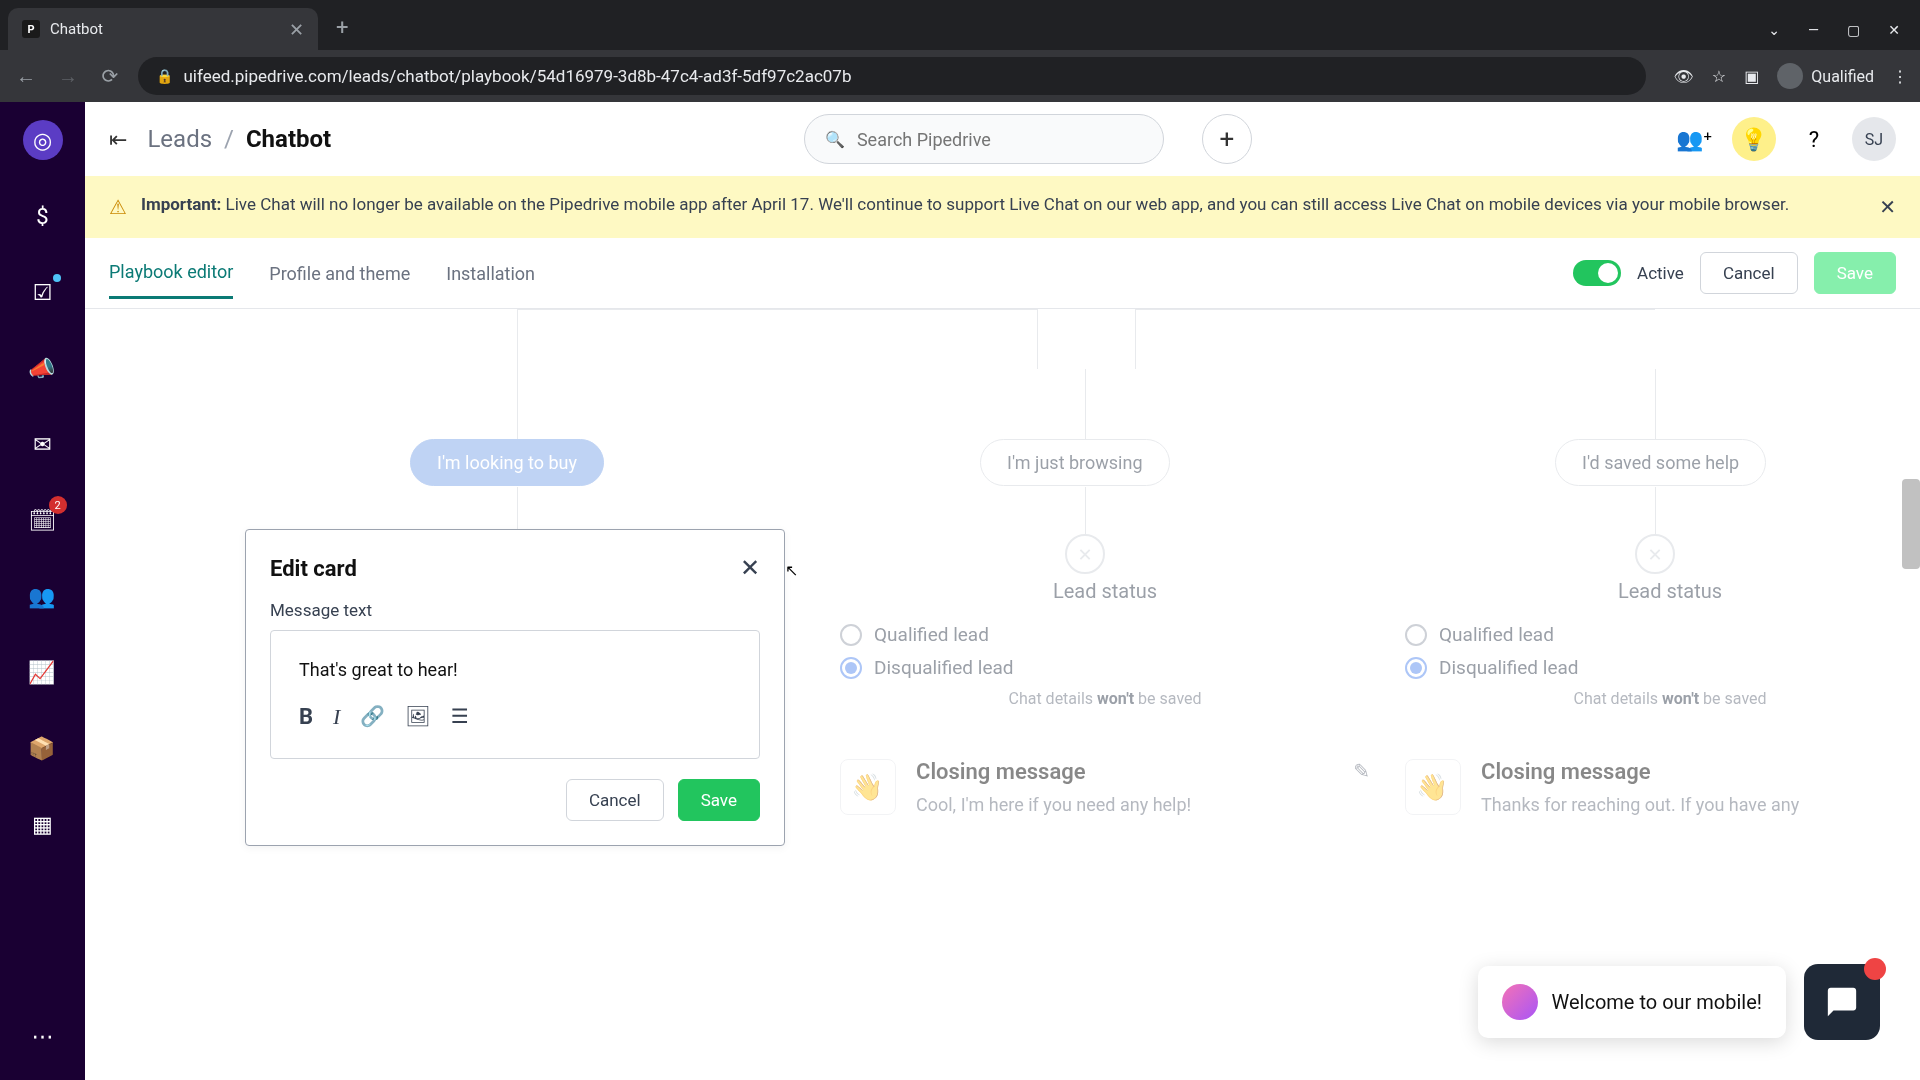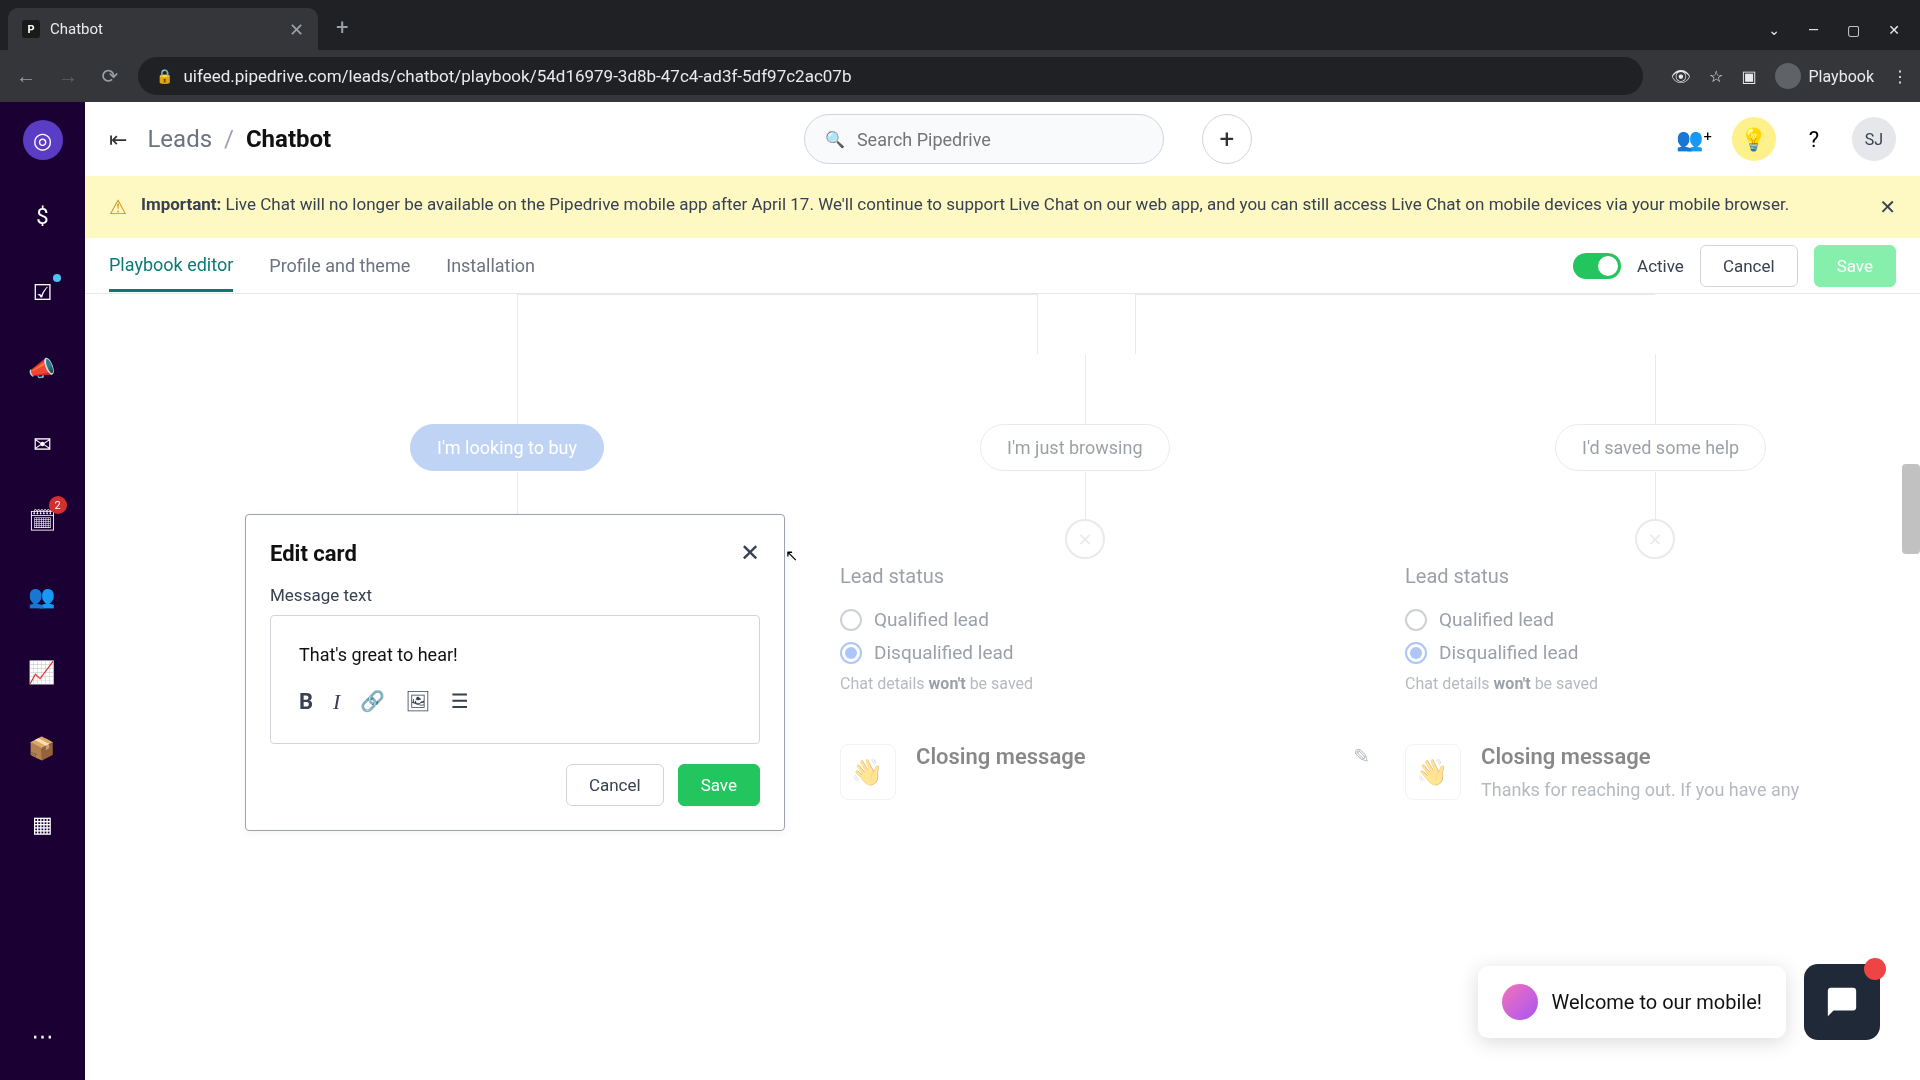--- a/index.html
+++ b/index.html
@@ -50,21 +50,21 @@
 .top-right { display: flex; align-items: center; gap: 16px; margin-left: 400px; }
 .top-right .ico { width: 44px; height: 44px; border-radius: 50%; display: flex; align-items: center; justify-content: center; font-size: 22px; cursor: pointer; }
 .top-right .bulb { background: #fef08a; color: #a16207; }
 .avatar { width: 44px; height: 44px; border-radius: 50%; background: #e5e7eb; display: flex; align-items: center; justify-content: center; font-size: 16px; color: #374151; }
 
 .banner { background: #fef9c3; padding: 16px 24px; display: flex; align-items: flex-start; gap: 14px; font-size: 17px; line-height: 1.5; color: #374151; }
 .banner .warn { color: #ca8a04; font-size: 20px; }
 .banner .close { margin-left: auto; font-size: 20px; color: #374151; cursor: pointer; }
 .banner strong { font-weight: 700; }
 
-.tabbar { display: flex; align-items: center; padding: 0 24px; border-bottom: 1px solid #e5e7eb; height: 56px; gap: 36px; }
+.tabbar { display: flex; align-items: center; padding: 0 24px; border-bottom: 1px solid #e5e7eb; height: 71px; gap: 36px; }
 .tabbar .tb { font-size: 18px; color: #6b7280; cursor: pointer; padding: 14px 0; }
 .tabbar .tb.active { color: #0b7a75; border-bottom: 3px solid #0b7a75; }
 .tabbar-right { margin-left: auto; display: flex; align-items: center; gap: 16px; }
 .toggle { width: 48px; height: 26px; background: #22c55e; border-radius: 13px; position: relative; cursor: pointer; }
 .toggle::after { content: ''; position: absolute; right: 3px; top: 3px; width: 20px; height: 20px; background: #fff; border-radius: 50%; }
 .active-label { font-size: 17px; color: #374151; }
 .btn { padding: 10px 22px; border-radius: 6px; font-size: 17px; cursor: pointer; border: 1px solid #d1d5db; background: #fff; color: #374151; }
 .btn.primary { background: #22c55e; color: #fff; border-color: #22c55e; }
 .btn.primary.faded { background: #86efac; border-color: #86efac; }
 
@@ -73,21 +73,21 @@
 
 
 .line-v { position: absolute; width: 1px; background: #d1d5db; }
 .line-h { position: absolute; height: 1px; background: #d1d5db; }
 
 .pill { position: absolute; padding: 12px 26px; border-radius: 24px; font-size: 18px; border: 1px solid #d1d5db; background: #fff; color: #374151; }
 .pill.blue { background: #7ea6e8; color: #fff; border-color: #7ea6e8; }
 
 .xcircle { position: absolute; width: 40px; height: 40px; border: 2px solid #d1d5db; border-radius: 50%; display: flex; align-items: center; justify-content: center; color: #d1d5db; font-size: 18px; background: #fff; }
 
-.lead-card { position: absolute; width: 530px; }
+.lead-card { position: absolute; width: 530px; text-align: center; }
 .lead-title { font-size: 20px; color: #374151; margin-bottom: 20px; }
 .radio-row { display: flex; align-items: center; gap: 12px; font-size: 19px; color: #374151; margin-bottom: 10px; }
 .radio { width: 22px; height: 22px; border: 2px solid #9ca3af; border-radius: 50%; position: relative; }
 .radio.sel { border-color: #5b8def; }
 .radio.sel::after { content: ''; position: absolute; inset: 3px; background: #5b8def; border-radius: 50%; }
 .chat-details { font-size: 16px; color: #6b7280; margin-top: 9px; }
 .chat-details strong { font-weight: 700; color: #374151; }
 
 .closing-card { position: absolute; display: flex; align-items: flex-start; gap: 20px; width: 530px; }
 .wave-icon { width: 56px; height: 56px; border: 1px solid #e5e7eb; border-radius: 8px; display: flex; align-items: center; justify-content: center; font-size: 26px; }
@@ -147,21 +147,21 @@
   <div class="url-field">
     <span class="url-lock">🔒</span>
     <span class="url-text">uifeed.pipedrive.com/leads/chatbot/playbook/54d16979-3d8b-47c4-ad3f-5df97c2ac07b</span>
   </div>
   <div class="addr-right">
     <span>👁</span>
     <span>☆</span>
     <span>▣</span>
     <div class="incog">
       <div class="incog-icon"></div>
-      <span>Playbook</span>
+      <span>Qualified</span>
     </div>
     <span class="menu-dots">⋮</span>
   </div>
 </div>
 
 <div class="app">
   <div class="sidebar">
     <div class="side-icon active">◎</div>
     <div class="side-icon">$</div>
     <div class="side-icon">☑<span class="side-dot"></span></div>
@@ -264,20 +264,21 @@
               <span class="radio sel"></span>
               <span>Disqualified lead</span>
             </div>
           <div class="chat-details"><span>Chat details </span><strong>won't</strong><span> be saved</span></div>
         </div>
 
         <div class="closing-card" style="left:755px; top:450px;">
           <div class="wave-icon">👋</div>
           <div class="closing-body">
             <div class="closing-title">Closing message</div>
+            <div class="closing-text">Cool, I'm here if you need any help!</div>
           </div>
           <span class="edit-pen">✎</span>
         </div>
 
         <div class="closing-card" style="left:1320px; top:450px;">
           <div class="wave-icon">👋</div>
           <div class="closing-body">
             <div class="closing-title">Closing message</div>
             <div class="closing-text">Thanks for reaching out. If you have any</div>
           </div>

